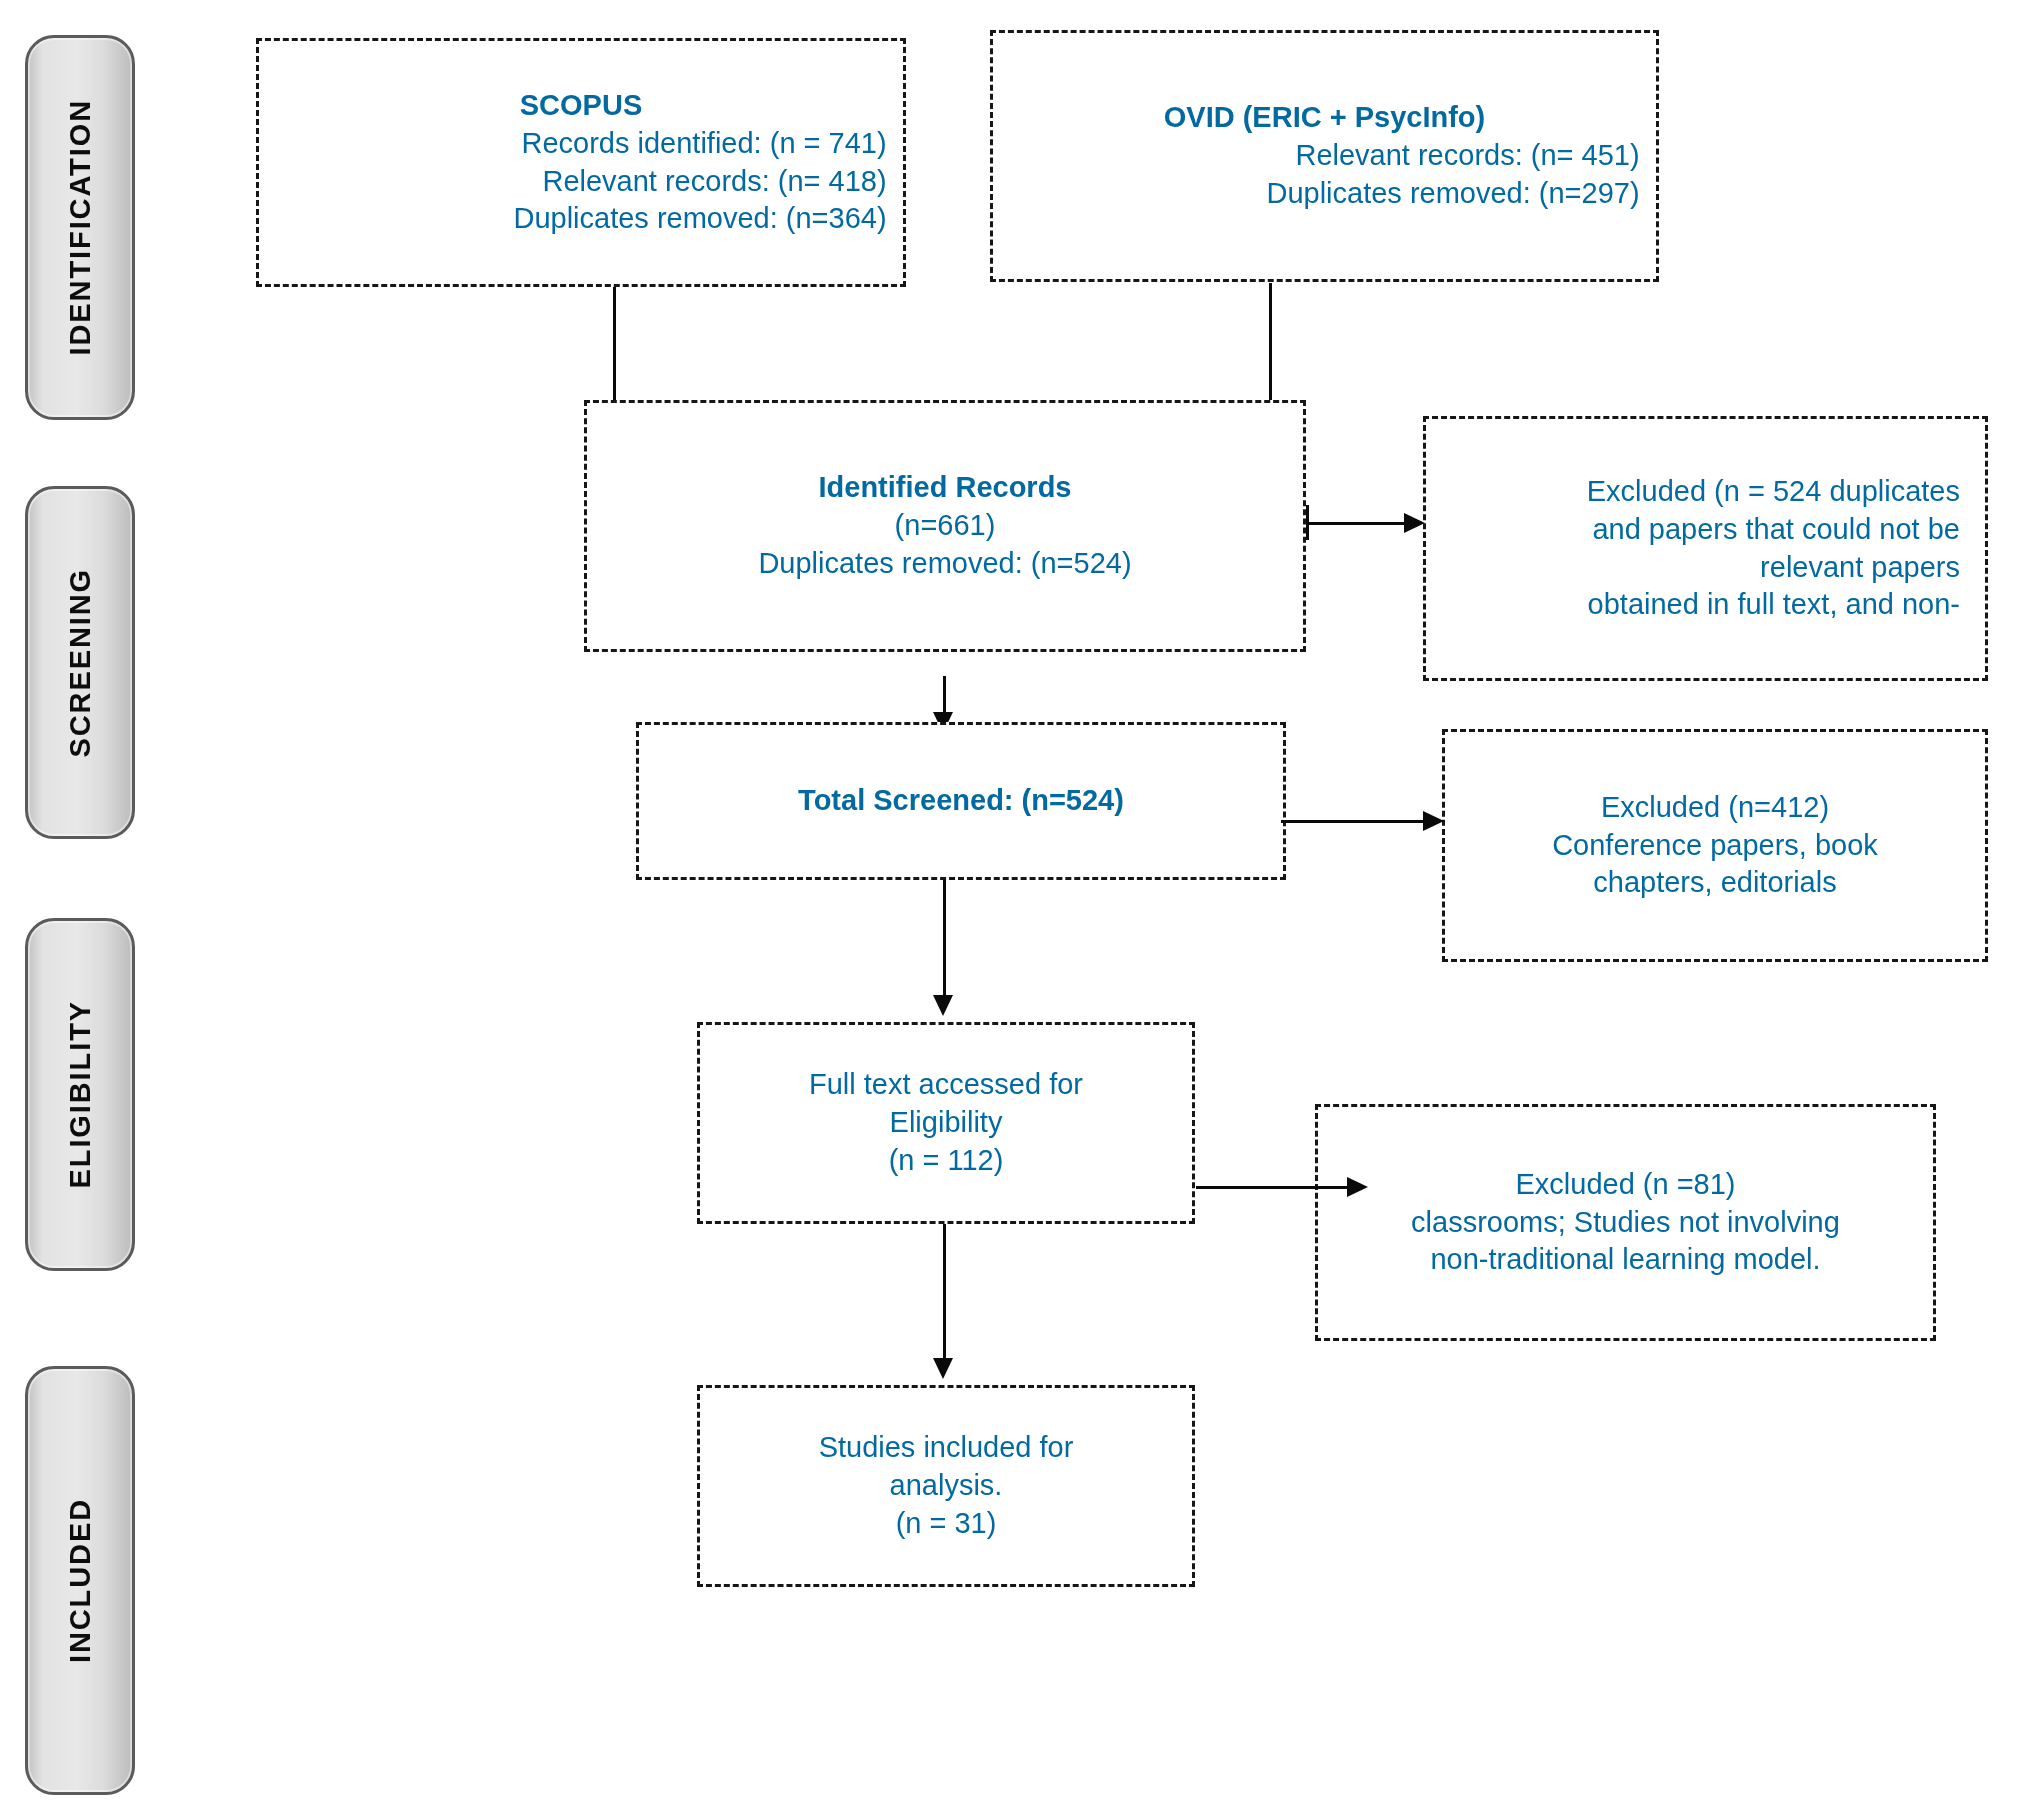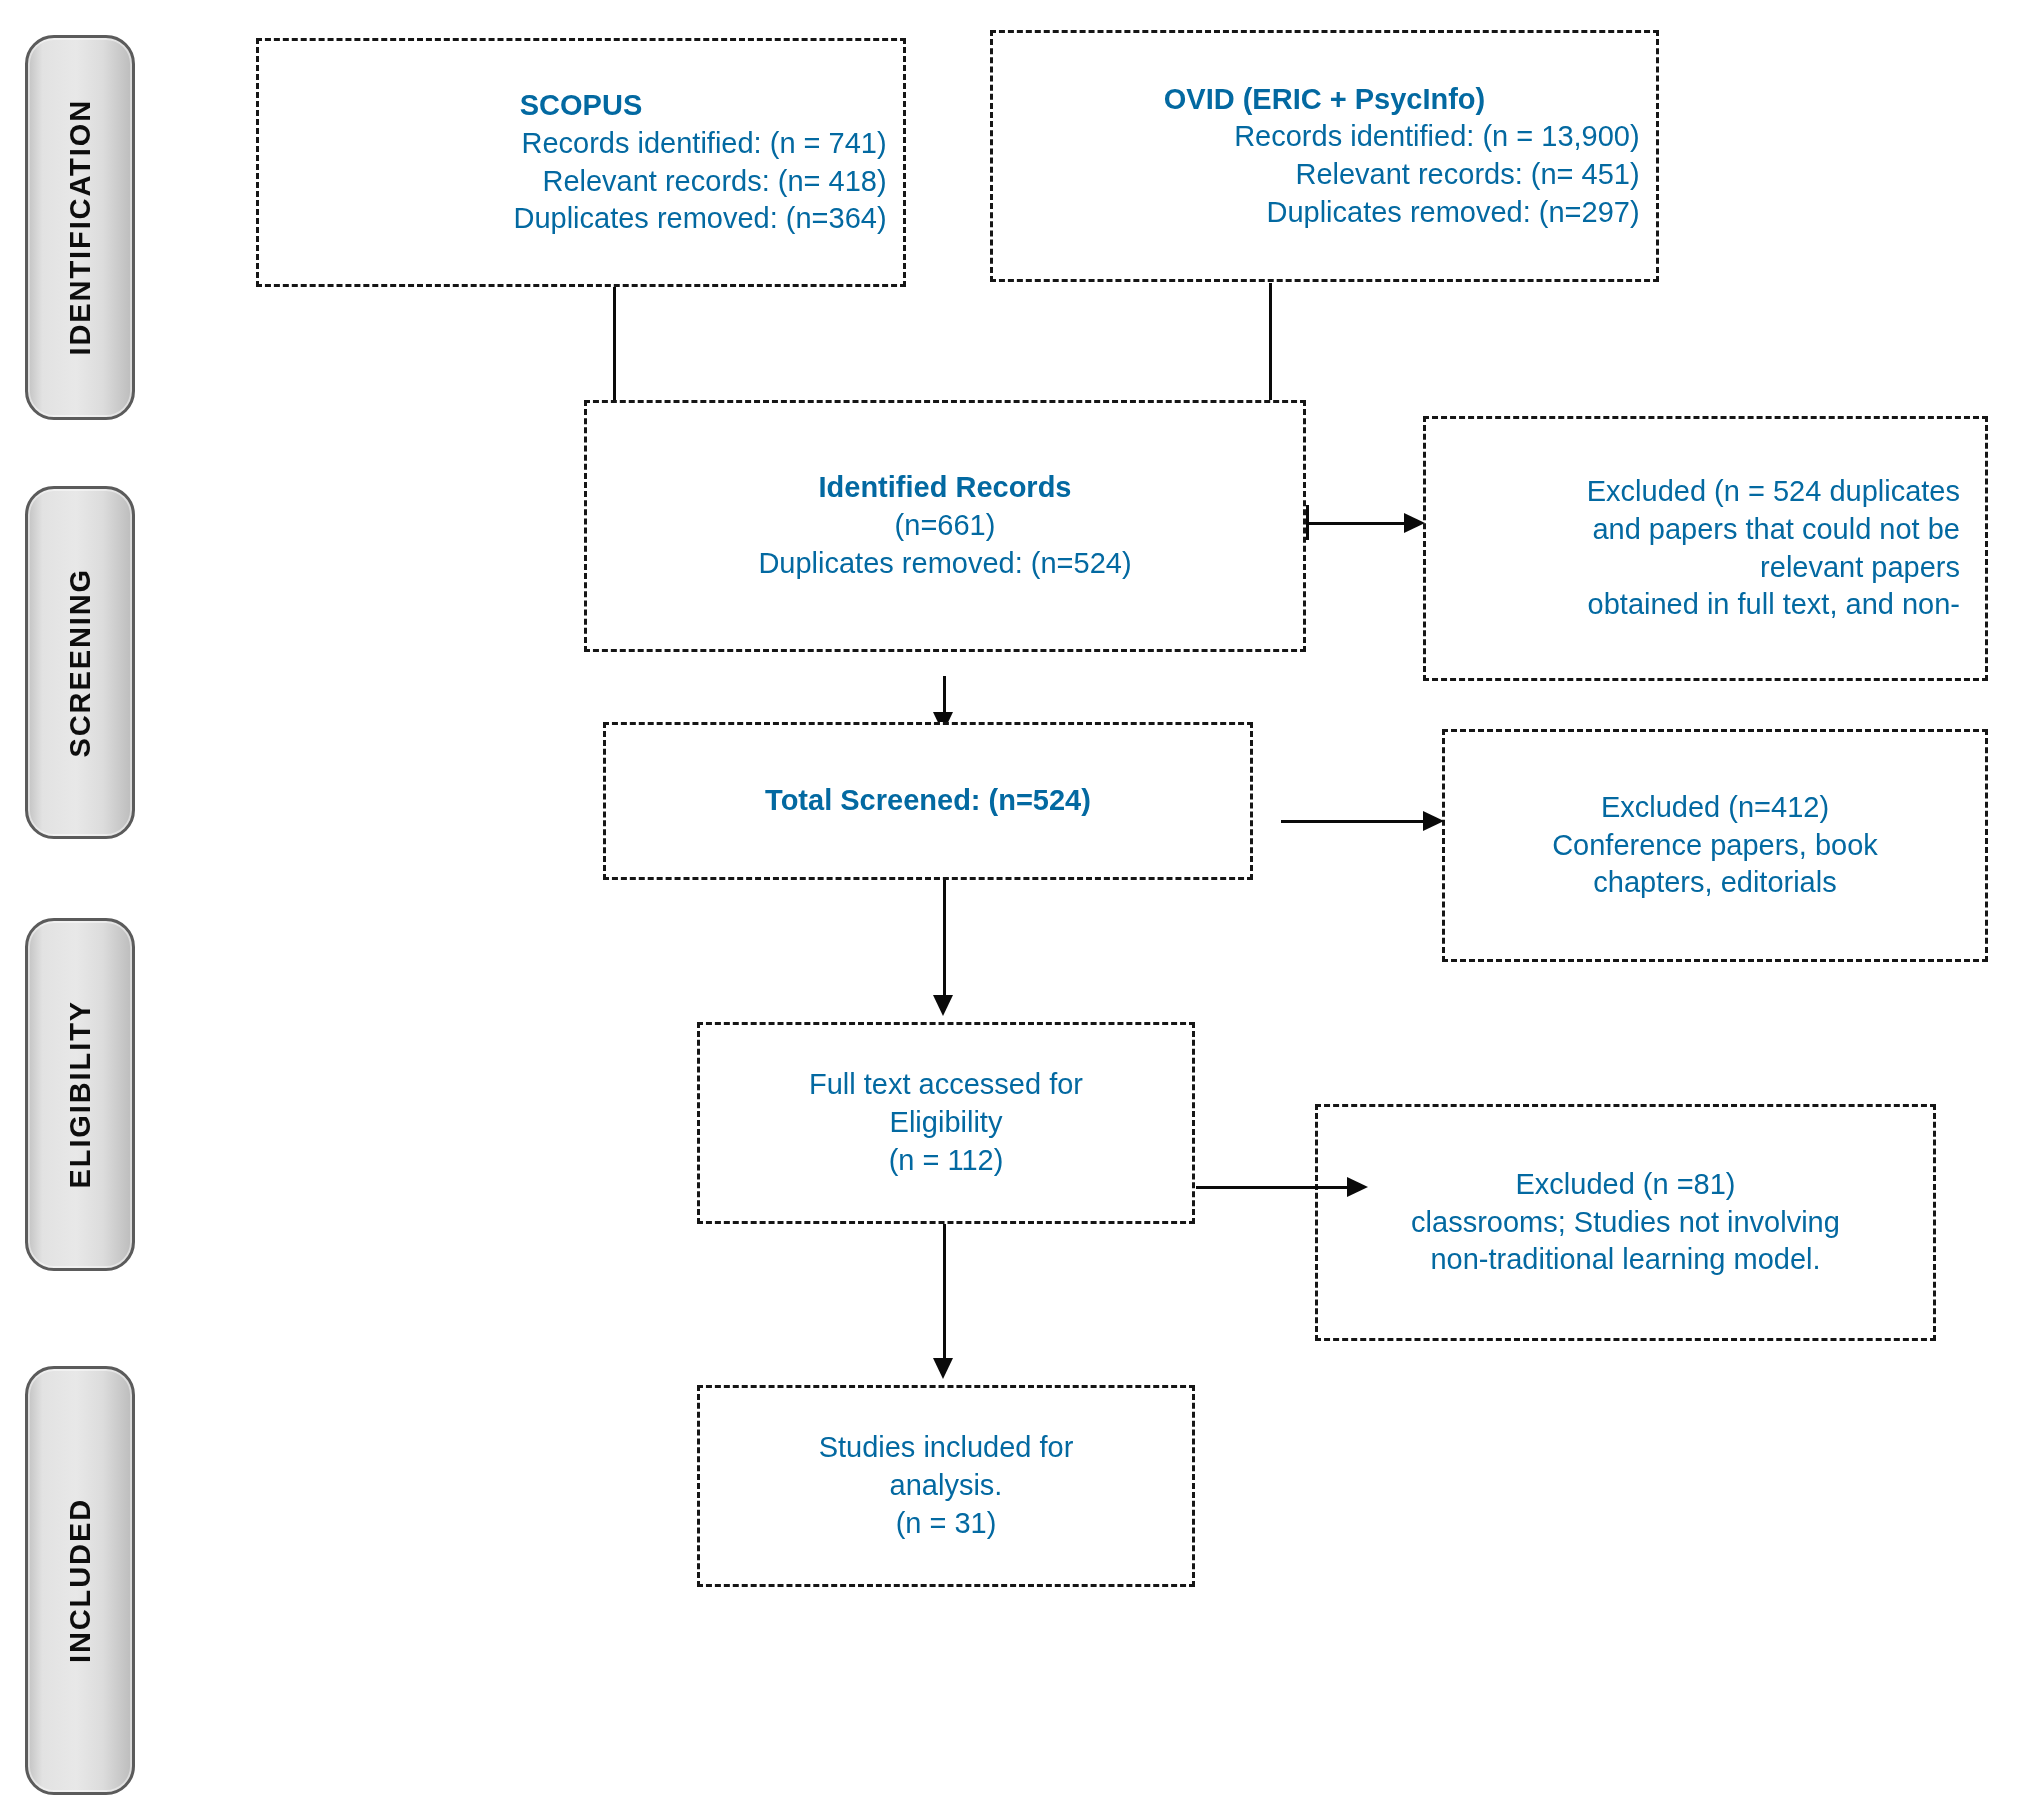--- a/index.html
+++ b/index.html
@@ -121,21 +121,20 @@
 
   <div class="flow-box" style="left:256px; top:38px; width:650px; height:249px;">
     <div class="line center bold">SCOPUS</div>
     <div class="line left">Records identified: (n = 741)</div>
     <div class="line left">Relevant records: (n= 418)</div>
     <div class="line left">Duplicates removed: (n=364)</div>
   </div>
 
   <div class="flow-box" style="left:990px; top:30px; width:669px; height:252px;">
     <div class="line center bold">OVID (ERIC + PsycInfo)</div>
-    <div class="line left">Records identified: (n = 13,900)</div>
     <div class="line left">Relevant records: (n= 451)</div>
     <div class="line left">Duplicates removed: (n=297)</div>
   </div>
 
   <div class="v-line" style="left:613px; top:287px; height:115px;"></div>
   <div class="arrow-down" style="left:603px; top:402px;"></div>
 
   <div class="v-line" style="left:1269px; top:283px; height:119px;"></div>
   <div class="arrow-down" style="left:1259px; top:402px;"></div>
 
@@ -152,21 +151,21 @@
     <div class="line left">obtained in full text, and non-</div>
   </div>
 
   <div class="h-line" style="left:1306px; top:522px; width:98px;"></div>
   <div class="v-line" style="left:1306px; top:505px; height:35px;"></div>
   <div class="arrow-right" style="left:1404px; top:513px;"></div>
 
   <div class="v-line" style="left:943px; top:676px; height:43px;"></div>
   <div class="arrow-down" style="left:933px; top:712px;"></div>
 
-  <div class="flow-box" style="left:603px; top:722px; width:650px; height:158px;">
+  <div class="flow-box" style="left:636px; top:722px; width:650px; height:158px;">
     <div class="line center bold">Total Screened: (n=524)</div>
   </div>
 
   <div class="flow-box" style="left:1442px; top:729px; width:546px; height:233px;">
     <div class="line center">Excluded (n=412)</div>
     <div class="line center">Conference papers, book</div>
     <div class="line center">chapters, editorials</div>
   </div>
 
   <div class="h-line" style="left:1281px; top:820px; width:142px;"></div>

